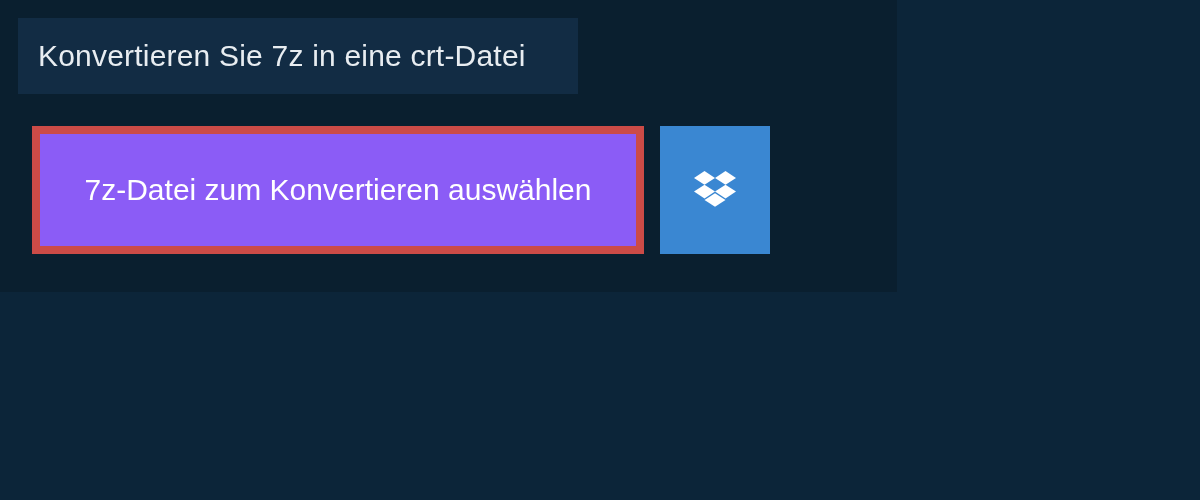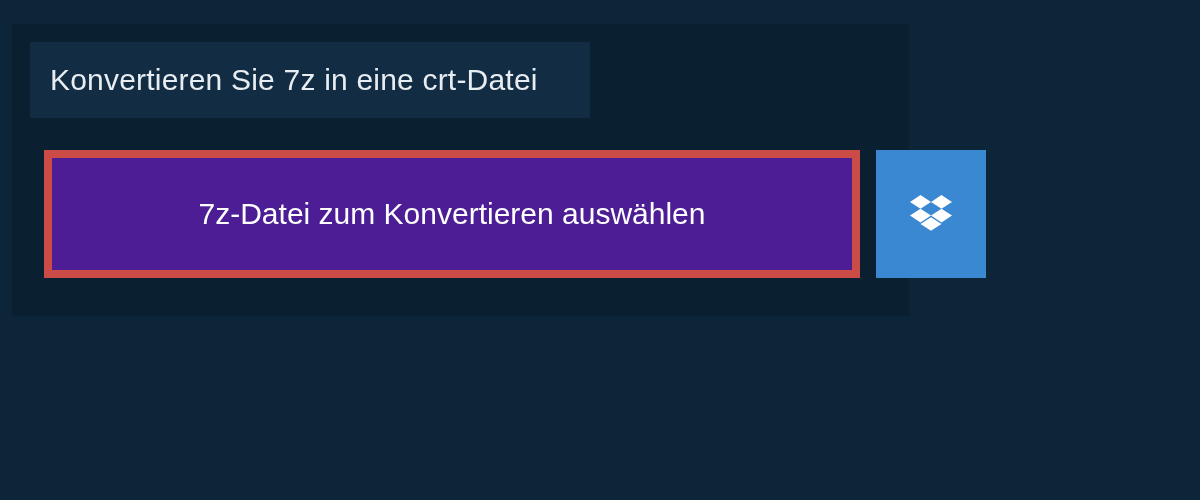--- a/index.html
+++ b/index.html
@@ -6,25 +6,24 @@
     body {
       width: 1200px;
       height: 500px;
       background: #0c2539;
       font-family: -apple-system, BlinkMacSystemFont, "Segoe UI", Arial, sans-serif;
       overflow: hidden;
     }
     .dark-band {
       position: absolute;
       top: 0;
-      left: 12px;
+      left: 0;
       width: 897px;
       height: 292px;
       background: #0a1f2f;
-      margin-top: 24px;
     }
     .title-tab {
       position: absolute;
       top: 18px;
       left: 18px;
       width: 560px;
       height: 76px;
       background: #122c44;
       display: flex;
       align-items: center;
@@ -38,23 +37,23 @@
     }
     .button-row {
       position: absolute;
       top: 126px;
       left: 32px;
       display: flex;
       gap: 16px;
       align-items: center;
     }
     .select-button {
-      width: 816px;
+      width: 612px;
       height: 128px;
-      background: #4c1d95;
+      background: #8b5cf6;
       border: 8px solid #cb4b47;
       display: flex;
       align-items: center;
       justify-content: center;
       cursor: pointer;
     }
     .select-button-text {
       color: #ffffff;
       font-size: 30px;
       font-weight: 400;

